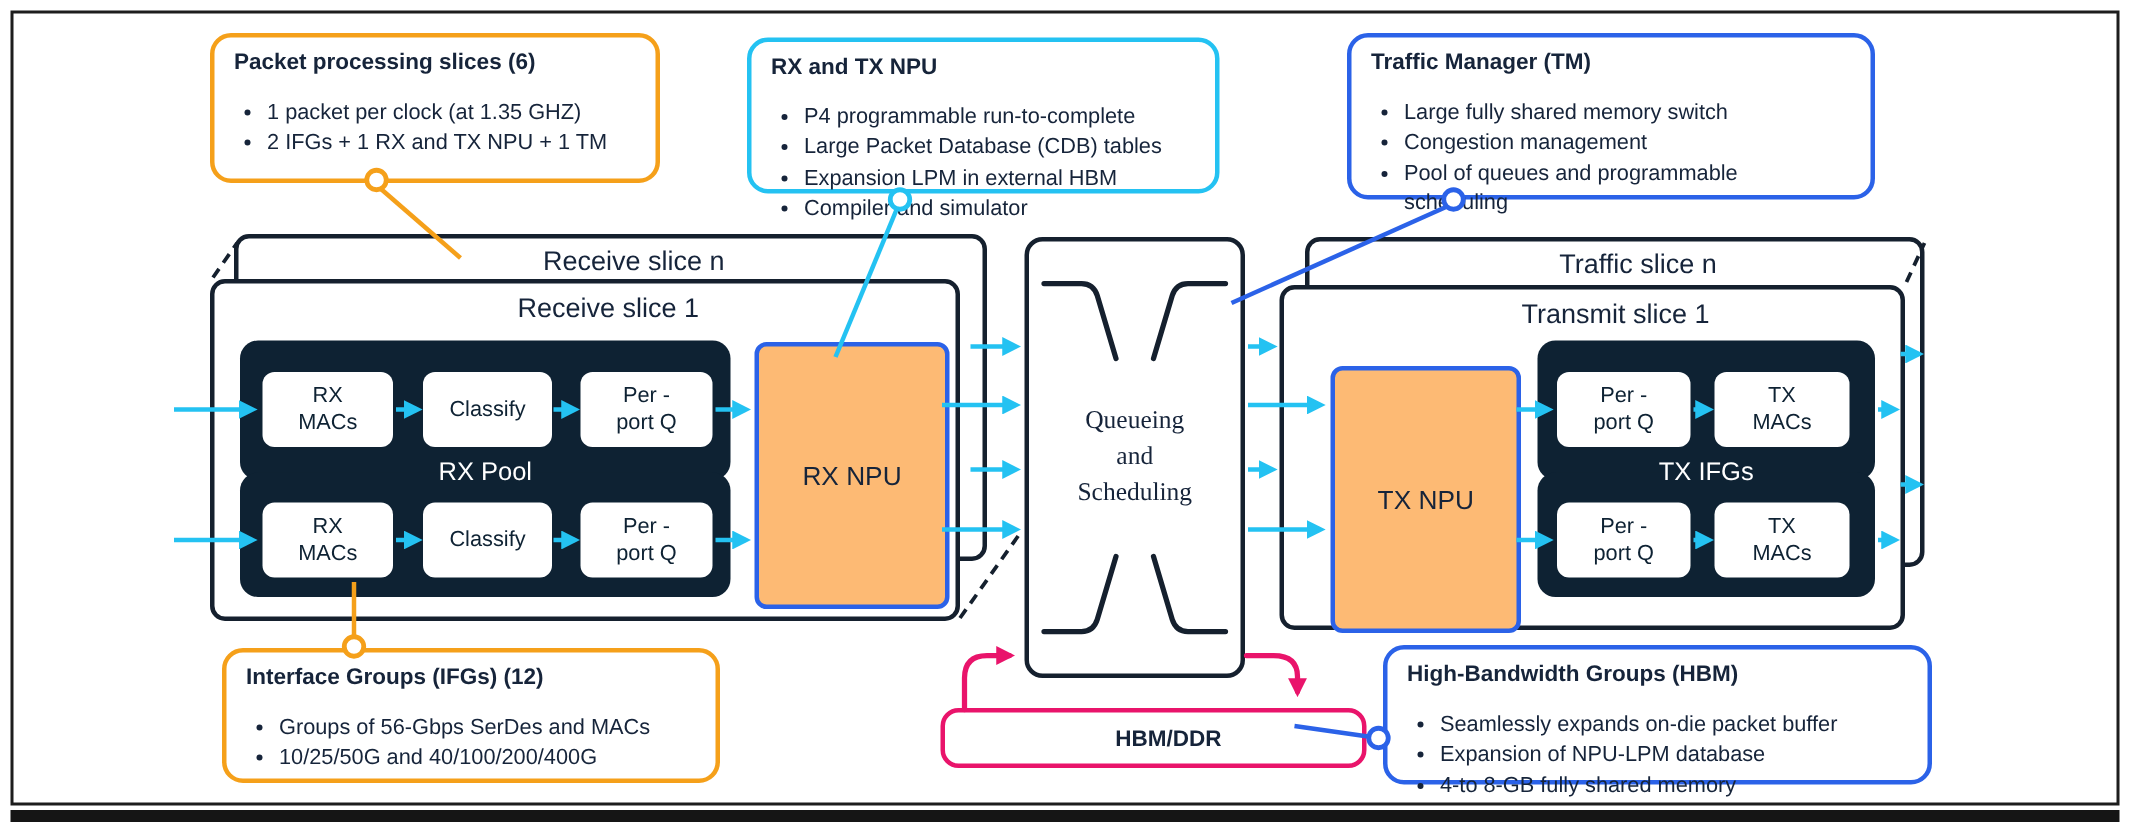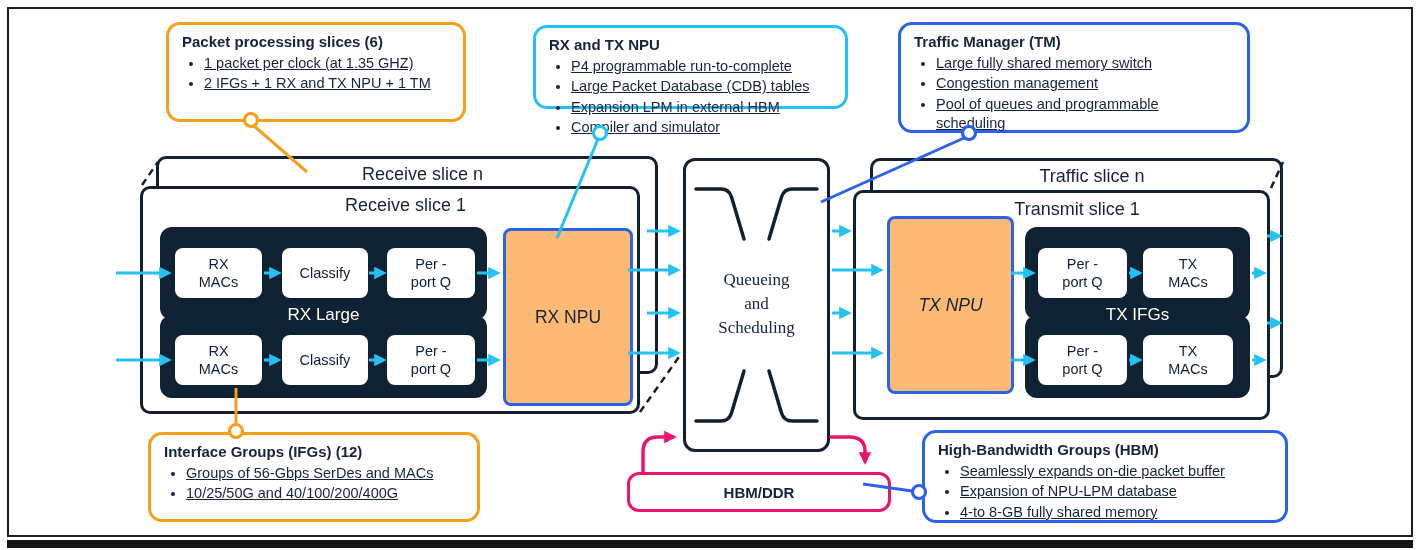--- a/index.html
+++ b/index.html
@@ -12,27 +12,27 @@
   .slice-title{font-size:18px;line-height:26px;text-align:center;color:#16243A;padding-left:31px;}
   .dark{background:#0E2233;border-radius:12px;}
   .dark-label{color:#fff;font-size:17px;text-align:center;}
   .chip{background:#fff;border-radius:8px;display:flex;align-items:center;justify-content:center;
         text-align:center;font-size:14.5px;line-height:1.25;color:#0E2233;white-space:pre-line;}
   .npu{background:#fdba74;border:3px solid #2B62E8;border-radius:8px;display:flex;align-items:center;
        justify-content:center;font-size:17.5px;color:#16243A;}
   .qbox{background:#fff;border:3px solid #15202E;border-radius:12px;}
   .qtext{font-size:17px;line-height:24px;text-align:center;white-space:pre-line;color:#16243A;}
   .hbmbox{background:#fff;border:3px solid #E9146B;border-radius:12px;display:flex;
-          align-items:center;justify-content:center;font-size:15px;font-weight:600;color:#16243A;}
+          align-items:center;justify-content:center;font-size:15px;font-weight:600;color:#16243A;padding-left:20px;}
   .callout{background:#fff;border-radius:14px;padding:8px 10px 6px 13px;box-sizing:border-box;}
   .callout.orange{border:3px solid #F5A01A;}
   .callout.cyan{border:3px solid #24C2F2;}
   .callout.blue{border:3px solid #2B62E8;}
   .callout h3{margin:0 0 2px 0;font-size:15px;font-weight:bold;color:#16243A;}
-  .callout ul{margin:4px 0 0 0;padding-left:22px;text-decoration:underline;}
+  .callout ul{margin:16px 0 0 0;padding-left:22px;}
   .callout li{font-size:14.5px;line-height:1.34;margin:0 0 1px 0;color:#16243A;}
   svg.overlay{position:absolute;left:0;top:0;z-index:10;pointer-events:none;}
   .z1{z-index:1}.z2{z-index:2}.z3{z-index:3}.z4{z-index:4}.z6{z-index:6}
 </style>
 </head>
 <body>
 
 <div class="stage">
 
   <div class="abs frame" style="left:7px;top:7px;width:1402px;height:526px;"></div>
@@ -40,21 +40,21 @@
 
   <div class="abs slice z1" style="left:156px;top:156px;width:496px;height:212px;">
     <div class="slice-title" style="padding-top:2px;">Receive slice n</div>
   </div>
   <div class="abs slice z2" style="left:140px;top:186px;width:494px;height:222px;">
     <div class="slice-title" style="padding-top:3px;">Receive slice 1</div>
   </div>
 
   <div class="abs dark z3" style="left:160px;top:227px;width:327px;height:93px;"></div>
   <div class="abs dark z3" style="left:160px;top:315px;width:327px;height:83px;"></div>
-  <div class="abs dark-label z4" style="left:160px;top:305px;width:327px;">RX Large</div>
+  <div class="abs dark-label z4" style="left:160px;top:305px;width:327px;">RX Pool</div>
 
   <div class="abs chip z4" style="left:175px;top:248px;width:87px;height:50px;">RX
 MACs</div>
   <div class="abs chip z4" style="left:282px;top:248px;width:86px;height:50px;">Classify</div>
   <div class="abs chip z4" style="left:387px;top:248px;width:88px;height:50px;">Per -
 port Q</div>
 
   <div class="abs chip z4" style="left:175px;top:335px;width:87px;height:50px;">RX
 MACs</div>
   <div class="abs chip z4" style="left:282px;top:335px;width:86px;height:50px;">Classify</div>
@@ -70,21 +70,21 @@
 and
 Scheduling</div>
 
   <div class="abs slice z1" style="left:870px;top:158px;width:407px;height:214px;">
     <div class="slice-title" style="padding-top:2px;">Traffic slice n</div>
   </div>
   <div class="abs slice z2" style="left:853px;top:190px;width:411px;height:224px;">
     <div class="slice-title" style="padding-top:3px;">Transmit slice 1</div>
   </div>
 
-  <div class="abs npu z3" style="left:887px;top:216px;width:121px;height:172px;font-style:italic;">
+  <div class="abs npu z3" style="left:887px;top:244px;width:121px;height:172px;">
     <span>TX NPU</span>
   </div>
 
   <div class="abs dark z3" style="left:1025px;top:227px;width:225px;height:93px;"></div>
   <div class="abs dark z3" style="left:1025px;top:315px;width:225px;height:83px;"></div>
   <div class="abs dark-label z4" style="left:1025px;top:305px;width:225px;">TX IFGs</div>
 
   <div class="abs chip z4" style="left:1038px;top:248px;width:89px;height:50px;">Per -
 port Q</div>
   <div class="abs chip z4" style="left:1143px;top:248px;width:90px;height:50px;">TX
@@ -92,29 +92,29 @@
 
   <div class="abs chip z4" style="left:1038px;top:335px;width:89px;height:50px;">Per -
 port Q</div>
   <div class="abs chip z4" style="left:1143px;top:335px;width:90px;height:50px;">TX
 MACs</div>
 
   <div class="abs hbmbox z2" style="left:627px;top:472px;width:258px;height:34px;">
     <span>HBM/DDR</span>
   </div>
 
-  <div class="abs callout orange z6" style="left:166px;top:22px;width:300px;height:100px;">
+  <div class="abs callout orange z6" style="left:140px;top:22px;width:300px;height:100px;">
     <h3>Packet processing slices (6)</h3>
     <ul>
       <li>1 packet per clock (at 1.35 GHZ)</li>
       <li>2 IFGs + 1 RX and TX NPU + 1 TM</li>
     </ul>
   </div>
 
-  <div class="abs callout cyan z6" style="left:533px;top:25px;width:315px;height:84px;">
+  <div class="abs callout cyan z6" style="left:498px;top:25px;width:315px;height:104px;">
     <h3>RX and TX NPU</h3>
     <ul>
       <li>P4 programmable run-to-complete</li>
       <li>Large Packet Database (CDB) tables</li>
       <li>Expansion LPM in external HBM</li>
       <li>Compiler and simulator</li>
     </ul>
   </div>
 
   <div class="abs callout blue z6" style="left:898px;top:22px;width:352px;height:111px;">

